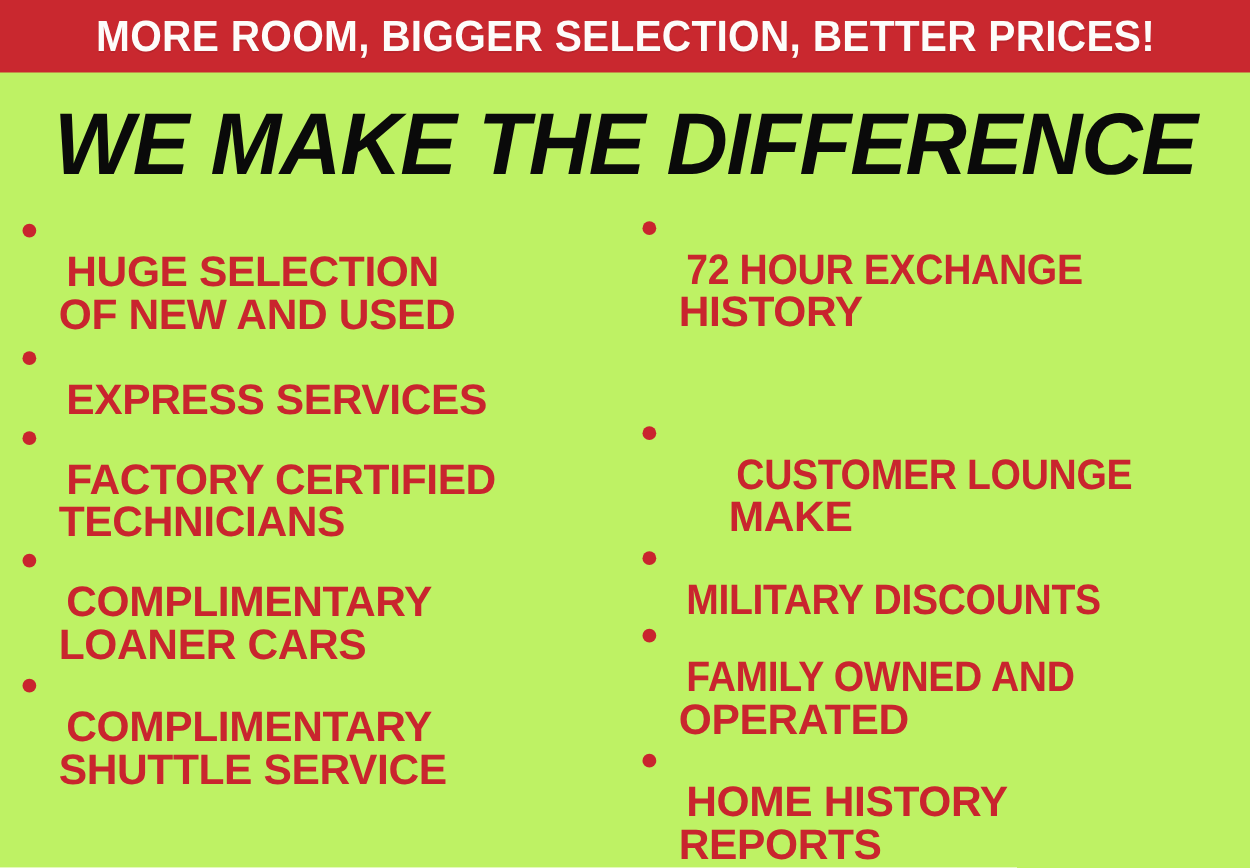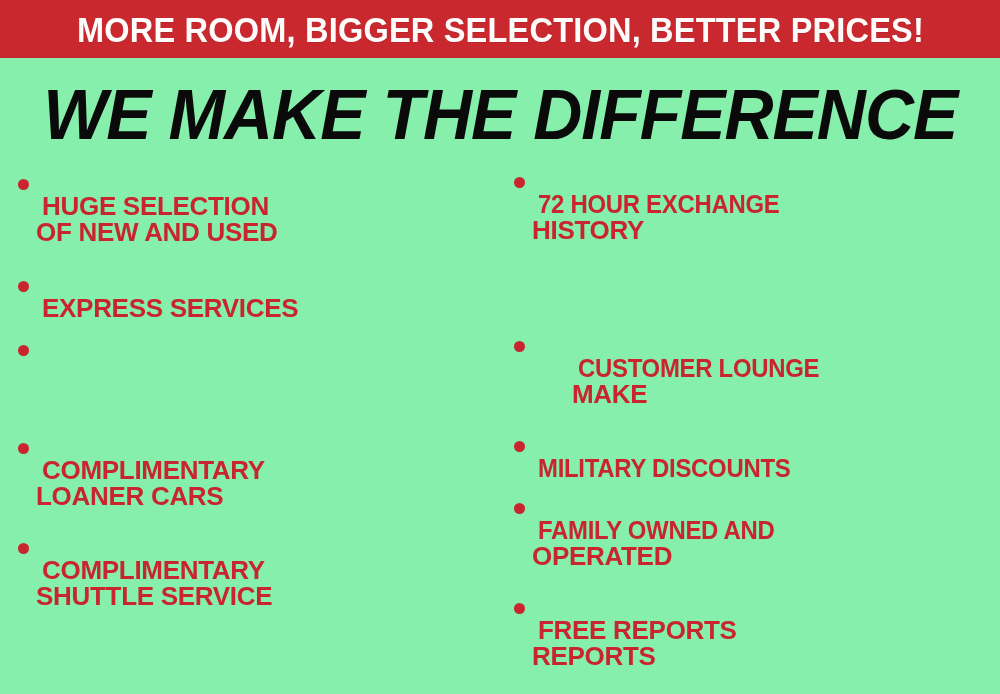--- a/index.html
+++ b/index.html
@@ -5,21 +5,21 @@
   * { margin:0; padding:0; box-sizing:border-box; }
   html, body {
     width:1000px; height:694px;
     background:#ffffff;
     font-family:"Liberation Sans", sans-serif;
     overflow:hidden;
   }
   .poster {
     position:relative;
     width:1000px; height:694px;
-    background:#86efac;
+    background:#bef264;
   }
 
   
   .banner {
     position:absolute;
     left:0; top:0;
     width:1000px; height:58px;
     background:#c9282f;
     display:flex;
     align-items:center;
@@ -84,23 +84,24 @@
   }
   .dot {
     flex:0 0 auto;
     width:11px; height:11px;
     border-radius:50%;
     background:#c9252e;
     margin-top:13px;
     margin-right:13px;
   }
   .btext {
-    font-size:26px;
+    font-size:34px;
     letter-spacing:-0.3px;
     white-space:pre-line;
+    margin-left:11px;
   }
   
   .btext { text-indent:0; padding-left:0; }
   .btext .cont { display:block; margin-left:-6px; }
 
   
   .col-left  .bullet-item { position:absolute; left:18px; right:6px; }
   .col-right .bullet-item { position:absolute; left:14px; right:2px; }
 
   .l0 { top:14px; }
@@ -145,20 +146,24 @@
 
       <div class="bullet-item l1">
         <span class="dot"></span>
         <span class="btext">
           <span>EXPRESS SERVICES</span>
         </span>
       </div>
 
       <div class="bullet-item l2">
         <span class="dot"></span>
+        <span class="btext">
+          <span>FACTORY CERTIFIED</span>
+          <span class="cont">TECHNICIANS</span>
+        </span>
       </div>
 
       <div class="bullet-item l3">
         <span class="dot"></span>
         <span class="btext">
           <span>COMPLIMENTARY</span>
           <span class="cont">LOANER CARS</span>
         </span>
       </div>
 
@@ -202,21 +207,21 @@
         <span class="dot"></span>
         <span class="btext">
           <span class="squeeze">FAMILY OWNED AND</span>
           <span class="cont">OPERATED</span>
         </span>
       </div>
 
       <div class="bullet-item r5">
         <span class="dot"></span>
         <span class="btext">
-          <span>FREE REPORTS</span>
+          <span>HOME HISTORY</span>
           <span class="cont">REPORTS</span>
         </span>
       </div>
 
     </div>
 
   </div>
 
 </div>
 

